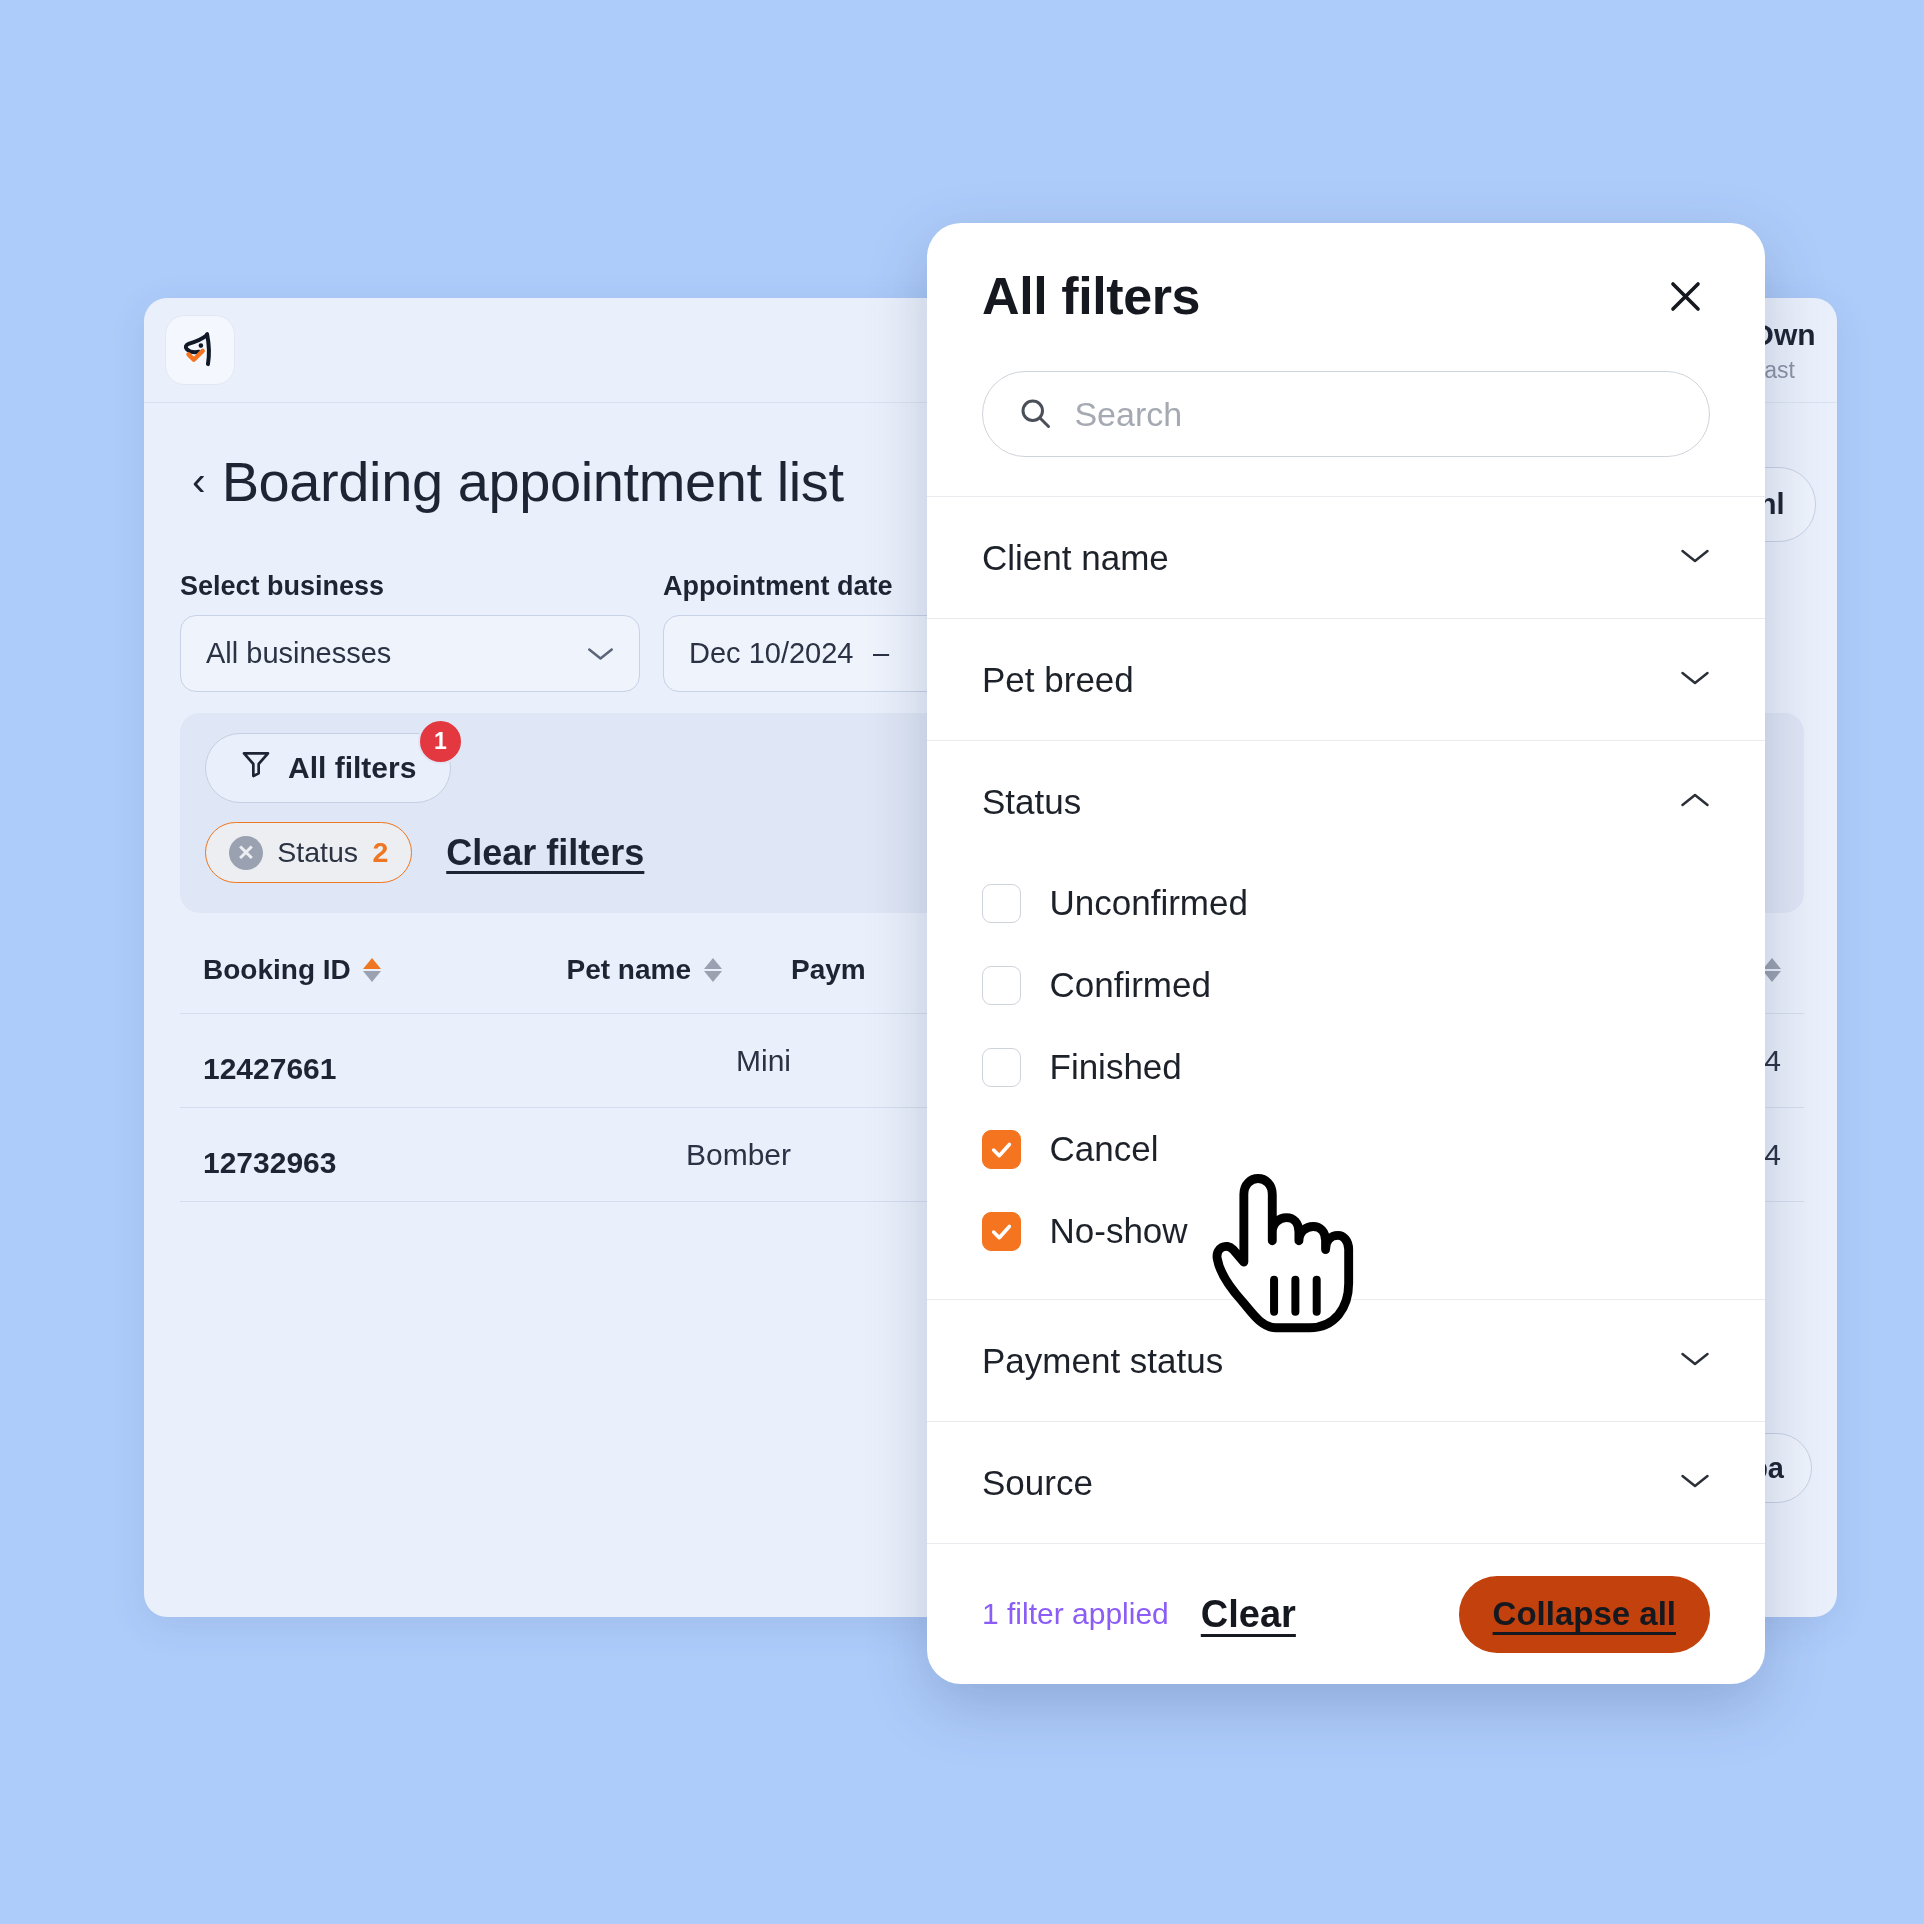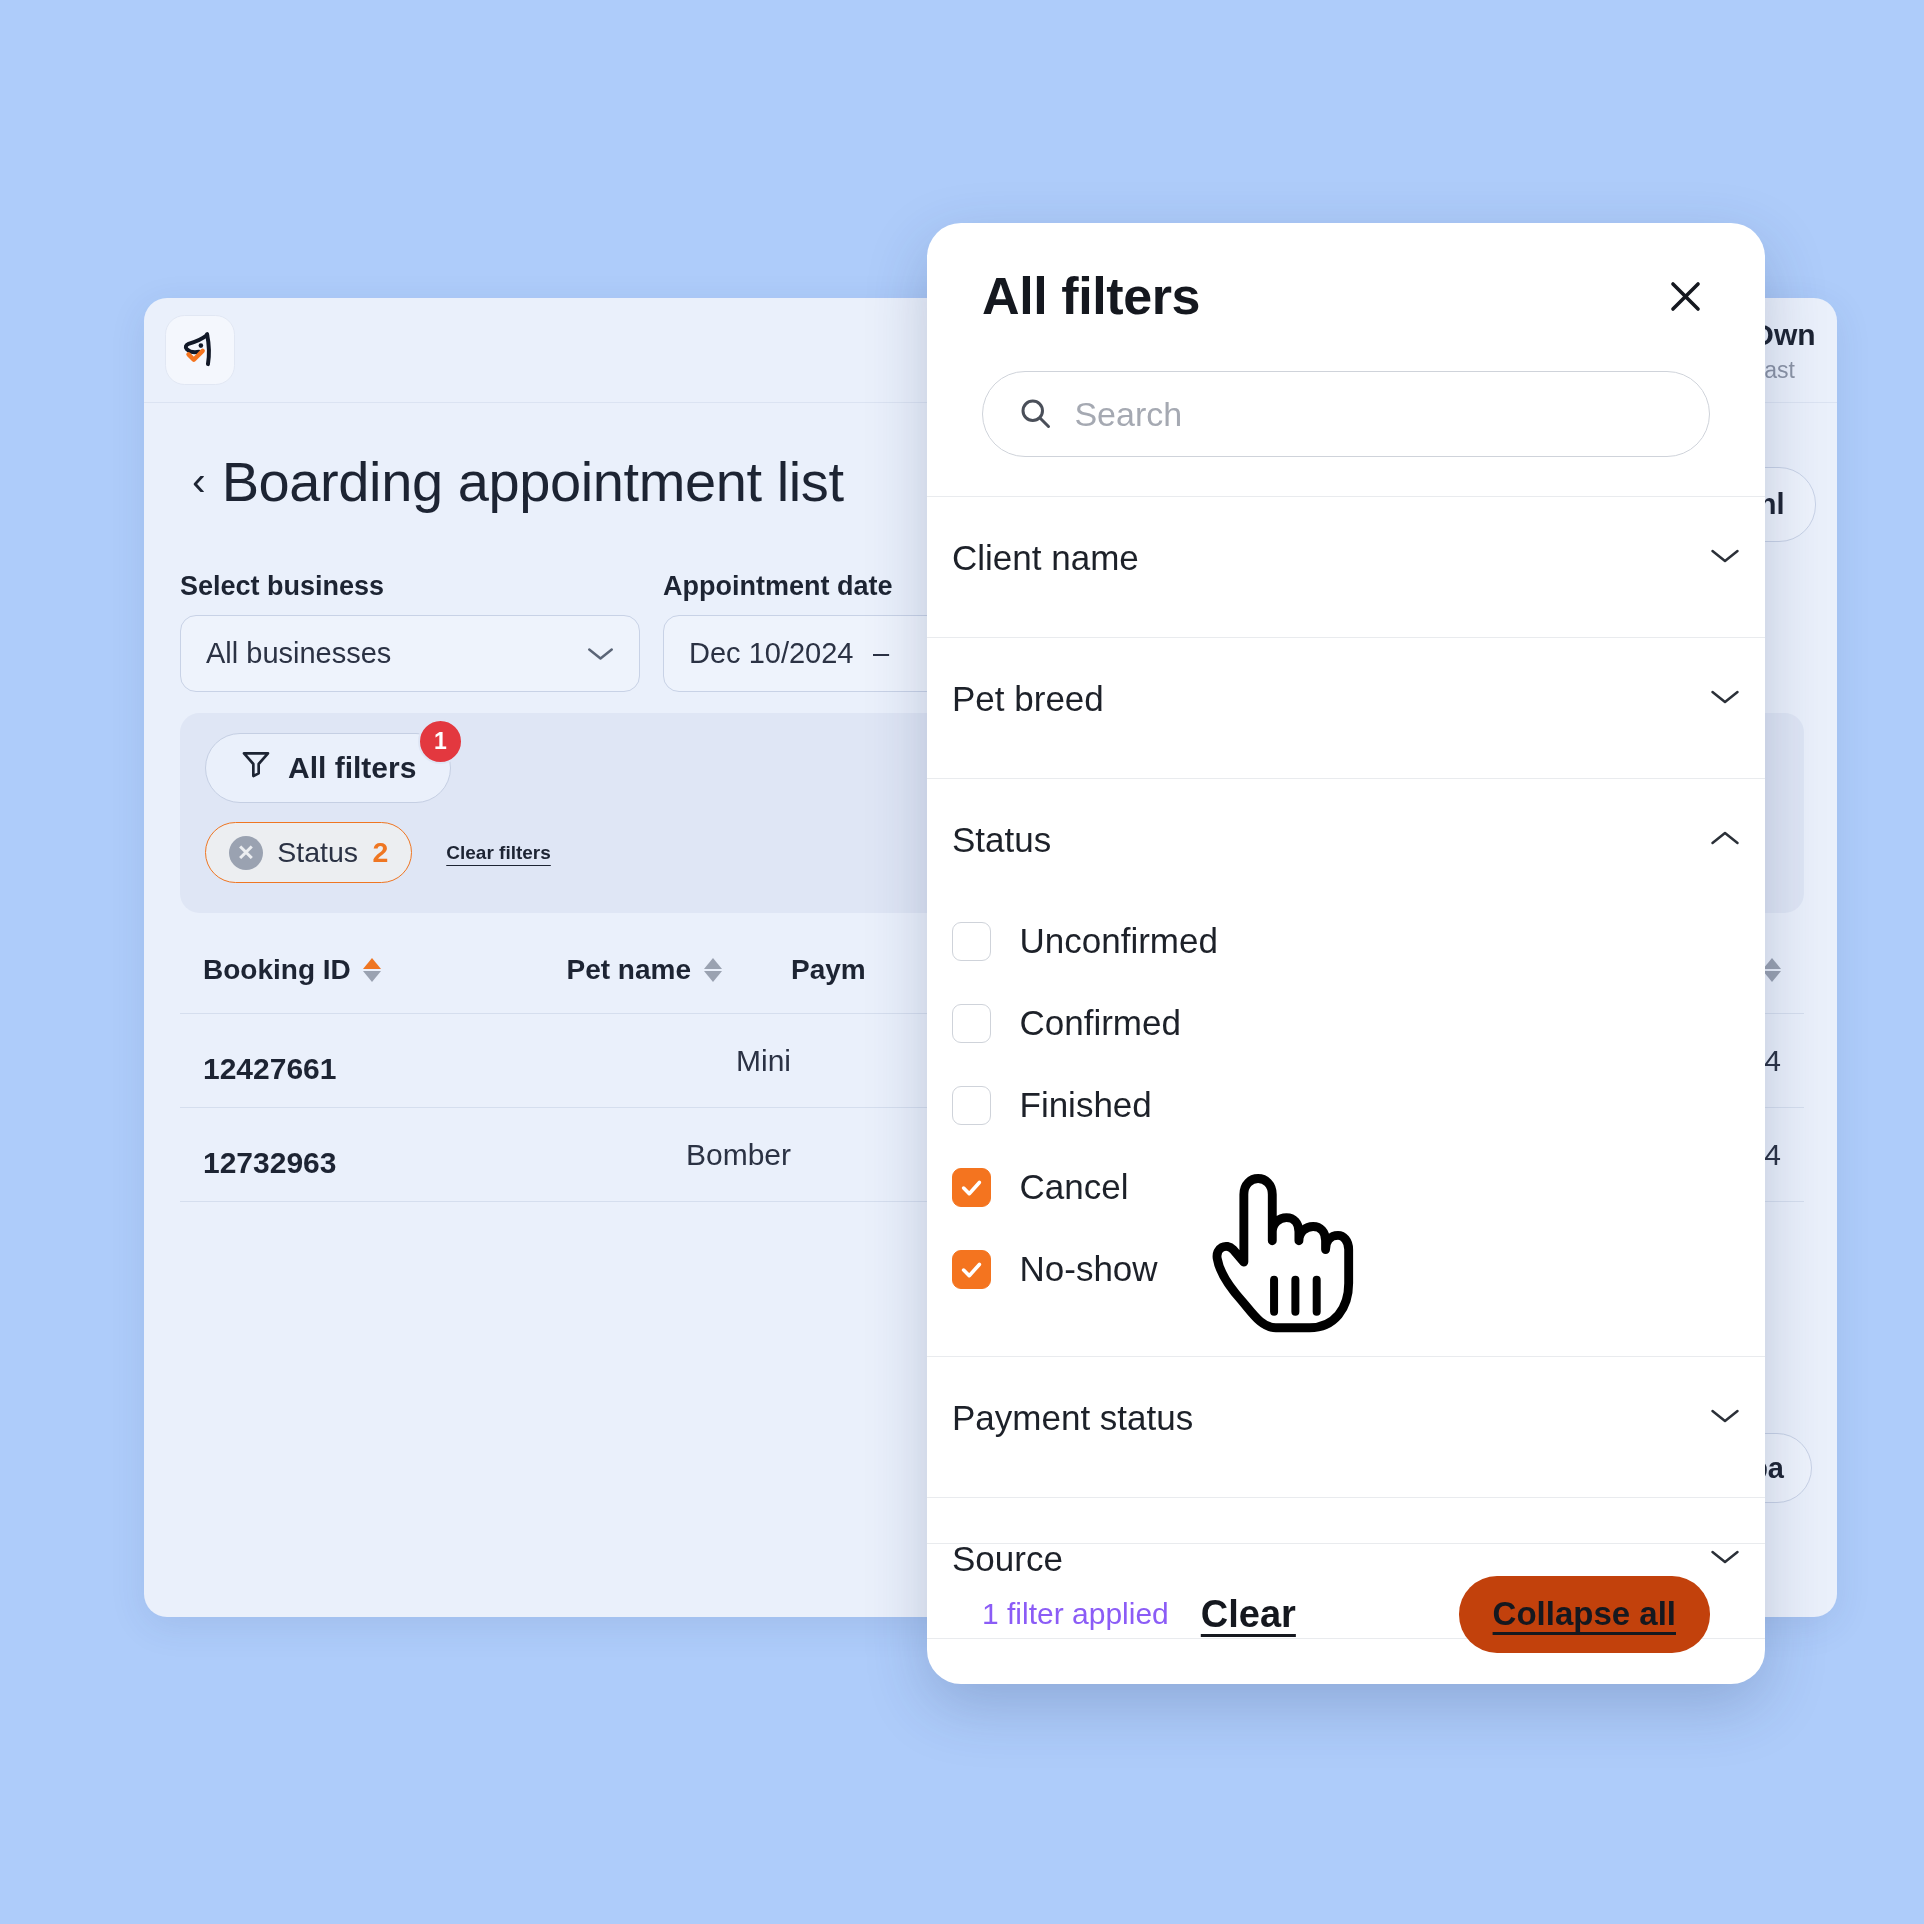--- a/index.html
+++ b/index.html
@@ -143,21 +143,21 @@
     font-size: 28.5px; color: #2b3244;
   }
   .chip-x {
     width: 34px; height: 34px; border-radius: 50%;
     background: #9aa2b1; color: #eceef1;
     display: flex; align-items: center; justify-content: center;
     font-size: 21.4px; font-weight: 700;
   }
   .chip-count { color: #ef7622; font-weight: 700; }
   .clear-filters {
-    font-size: 19px; font-weight: 700; color: #1d2433;
+    font-size: 36px; font-weight: 700; color: #1d2433;
     text-decoration: underline; text-underline-offset: 6.2px;
     white-space: nowrap;
   }
 
   
   .tbl { position: absolute; left: 36px; top: 629px; width: 1624px; }
   .tbl-head {
     display: flex; align-items: center;
     height: 86px; padding: 0 23px;
   }
@@ -221,22 +221,21 @@
     height: 86px;
     border: 0.9px solid #cfd3da; border-radius: 43px;
     display: flex; align-items: center; gap: 21.4px;
     padding: 0 34px;
   }
   .fp-search-ph { font-size: 34px; color: #a5a9b2; }
 
   .fp-list { margin-top: 39px; }
   .fp-sec {
     border-top: 0.9px solid #e9ebee;
-    padding: 0 25px;
-    margin-top: 19px;
+    padding: 0 55px;
   }
   .fp-sec-head {
     height: 121px;
     display: flex; align-items: center; justify-content: space-between;
   }
   .fp-sec-title { font-size: 35px; color: #1d2129; }
   .fp-sec-chev { color: #2b3038; }
 
   .fp-opts { padding-bottom: 27px; }
   .fp-opt {

